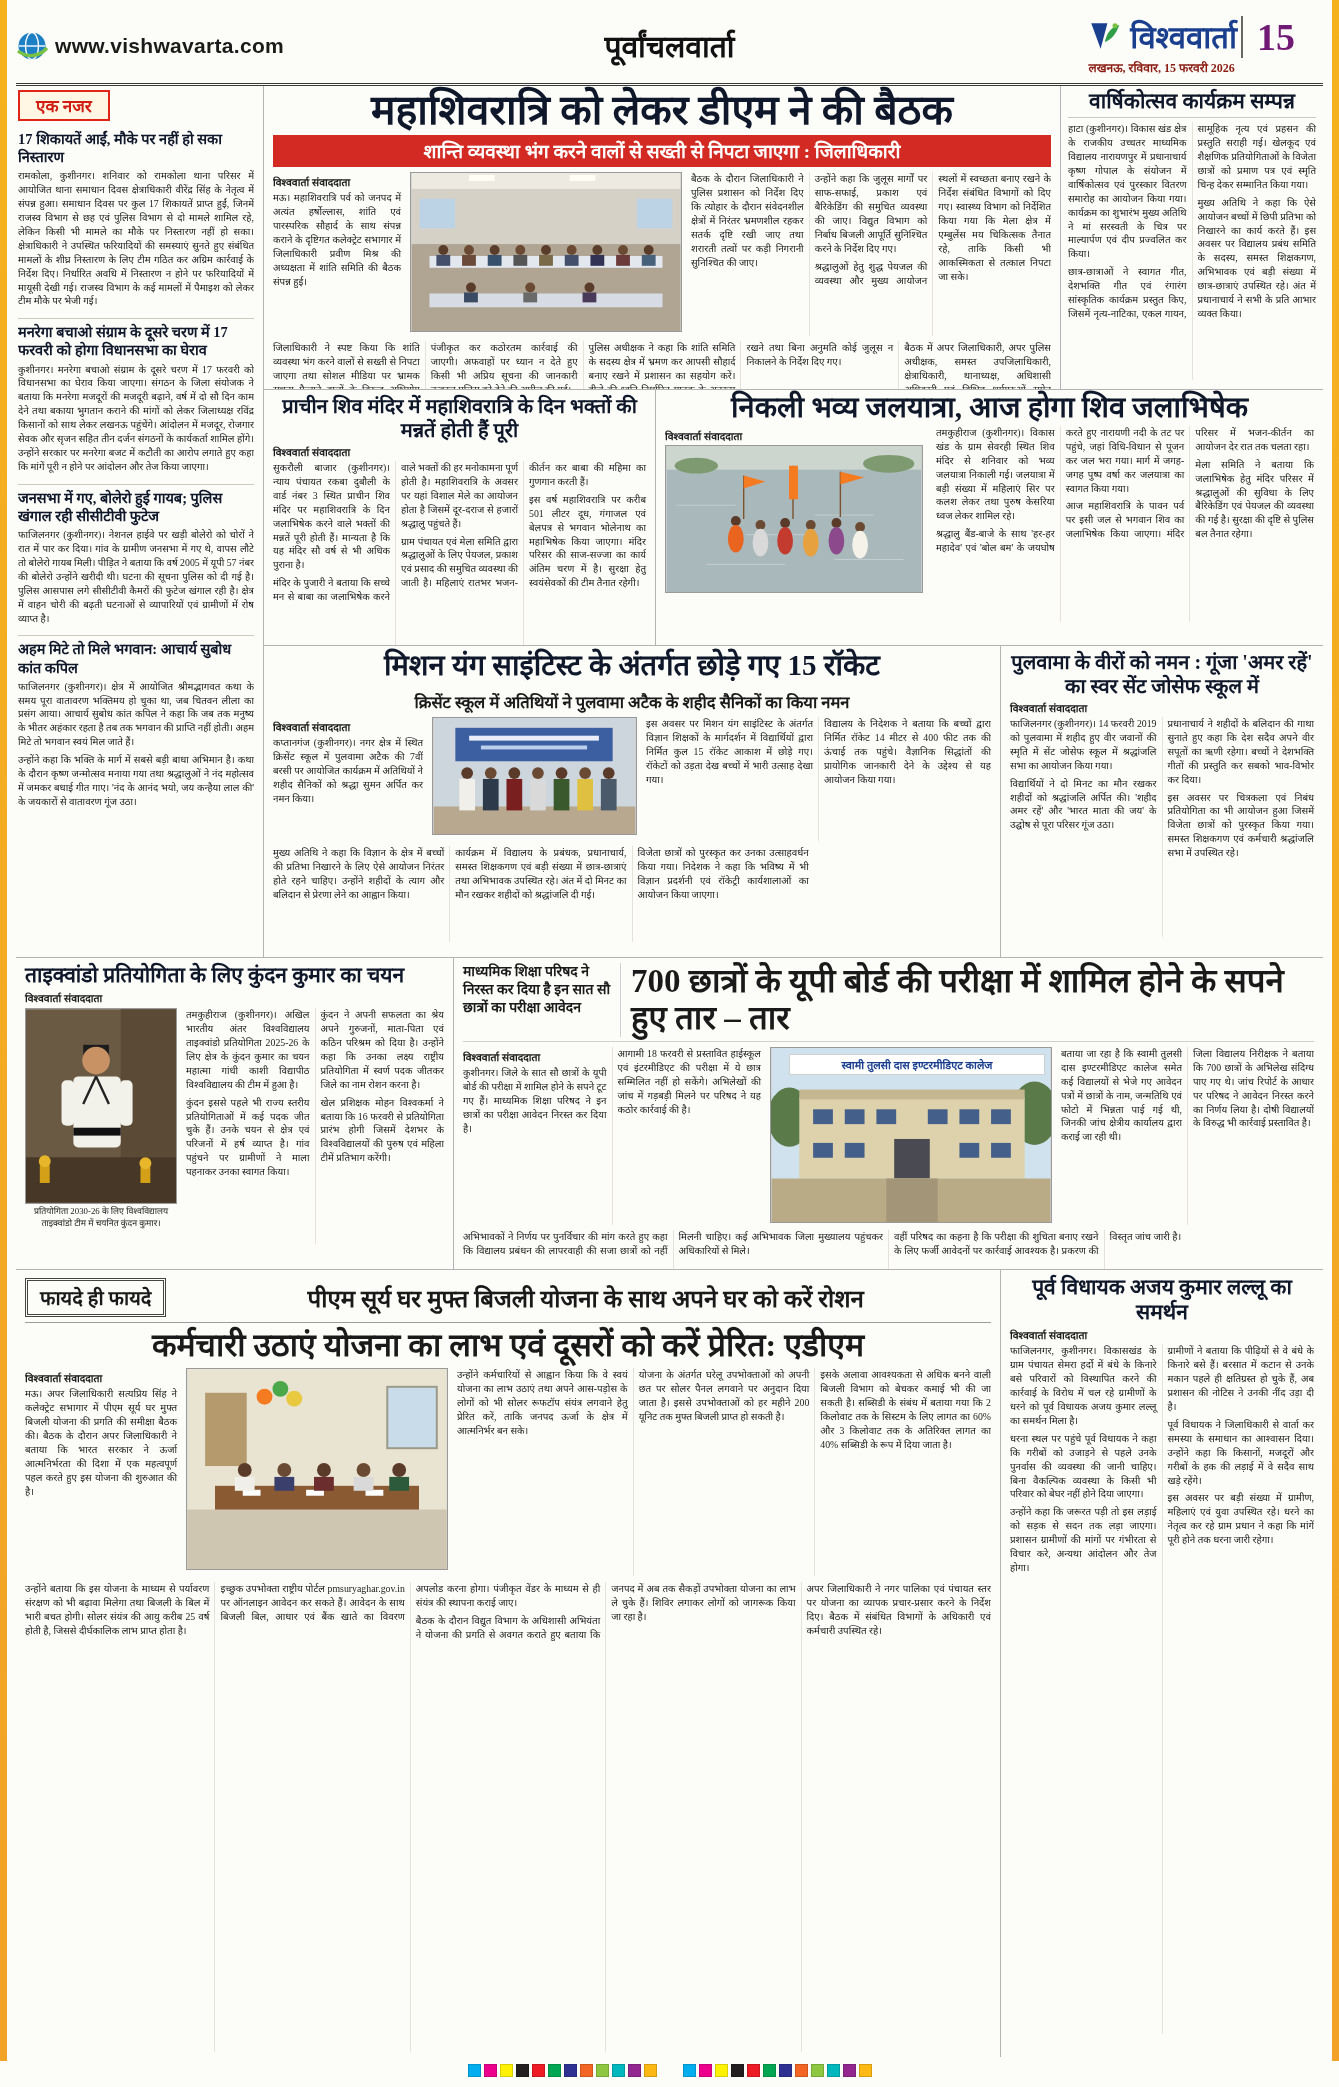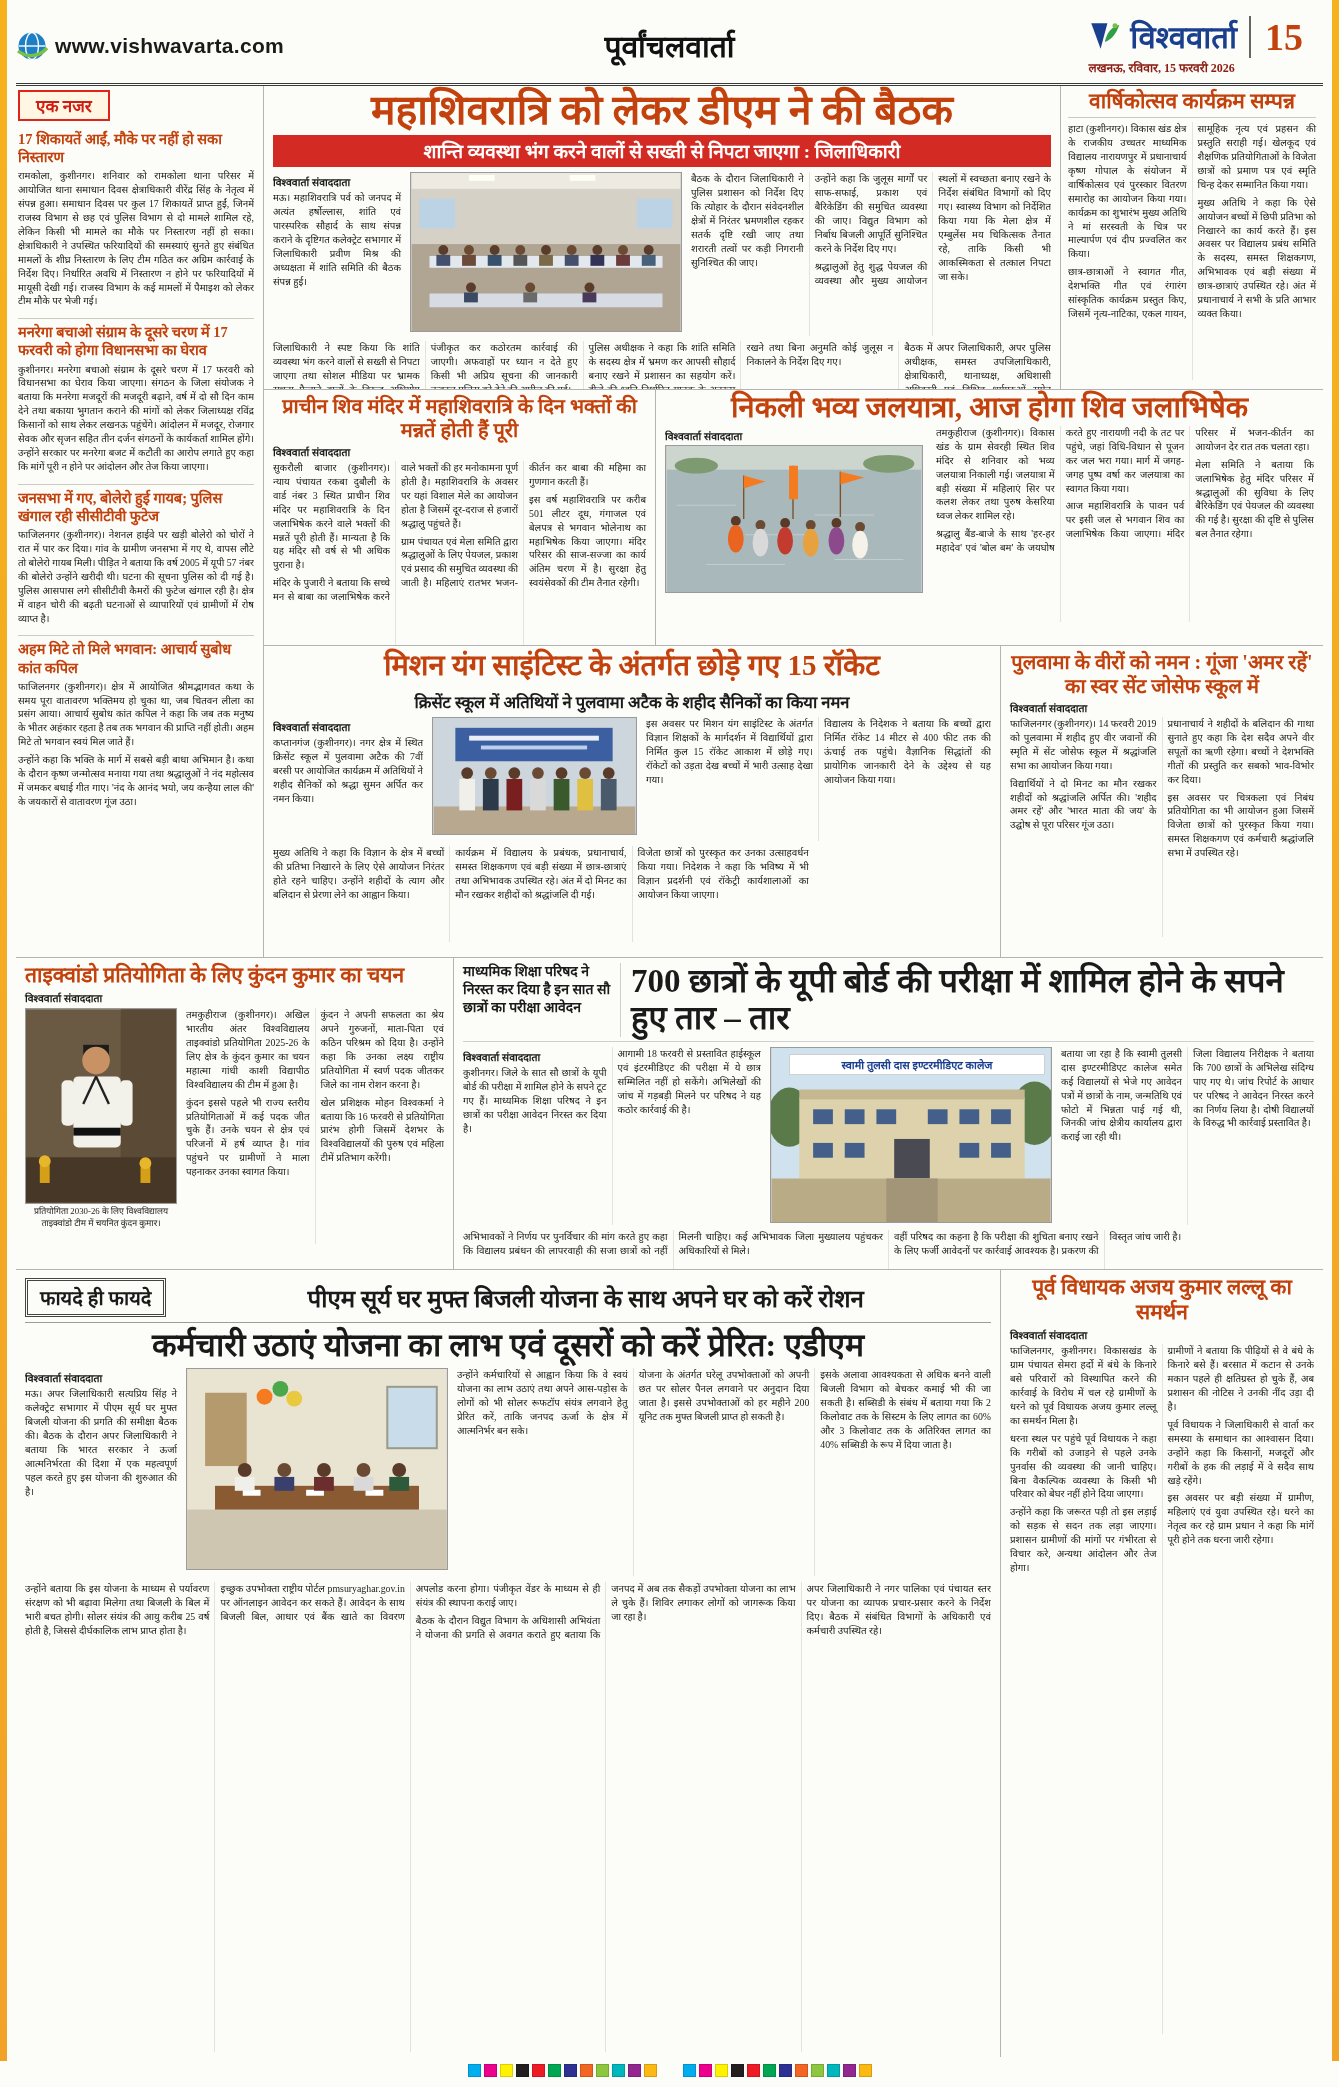--- a/index.html
+++ b/index.html
@@ -14,25 +14,25 @@
   .masthead{position:relative;height:78px;border-bottom:3px double #3a3a3a;display:flex;align-items:center;flex:none}
   .mh-left{display:flex;align-items:center;gap:7px}
   .globe{width:32px;height:32px;flex:none}
   .site{font-size:21px;font-weight:bold;font-family:"Liberation Sans","DejaVu Sans",sans-serif;letter-spacing:.3px}
   .mh-center{position:absolute;left:50%;transform:translateX(-50%);font-size:30px;font-weight:bold;color:#111}
   .mh-right{margin-left:auto;display:flex;flex-direction:column;align-items:center;padding-right:86px}
   .brand-row{display:flex;align-items:center;gap:8px}
   .brand-logo{width:36px;height:34px}
   .brand{font-size:31px;font-weight:bold;color:#1b3f8f}
   .edition{font-size:12px;color:#8c1d12;font-weight:bold;margin-top:2px}
-  .pageno{position:absolute;right:8px;top:8px;font-size:38px;font-weight:bold;color:#c2410c;
+  .pageno{position:absolute;right:16px;top:8px;font-size:38px;font-weight:bold;color:#701a75;
           border-left:2px solid #666;padding:2px 12px 2px 14px;line-height:1}
 
   
-  .hl{font-weight:bold;color:#c2410c;font-family:"Liberation Serif","DejaVu Serif",serif}
+  .hl{font-weight:bold;color:#0f172a;font-family:"Liberation Serif","DejaVu Serif",serif}
   .hl-xxl{font-size:41px;line-height:1.08;text-align:center}
   .hl-xl{font-size:29px;line-height:1.1;text-align:center}
   .hl-lg{font-size:21px;line-height:1.2}
   .hl-md{font-size:14.5px;line-height:1.25}
   .byline{font-weight:bold;font-size:10.5px;font-family:"Liberation Sans","DejaVu Sans",sans-serif;margin:3px 0 2px}
   .body p{font-size:9.8px;line-height:1.42;text-align:justify;margin-bottom:4px;color:#191919}
   .cols2{column-count:2;column-gap:11px;column-rule:1px solid #e6e2da}
   .cols3{column-count:3;column-gap:11px;column-rule:1px solid #e6e2da}
   .cols4{column-count:4;column-gap:11px;column-rule:1px solid #e6e2da}
   .cols5{column-count:5;column-gap:11px;column-rule:1px solid #e6e2da}

